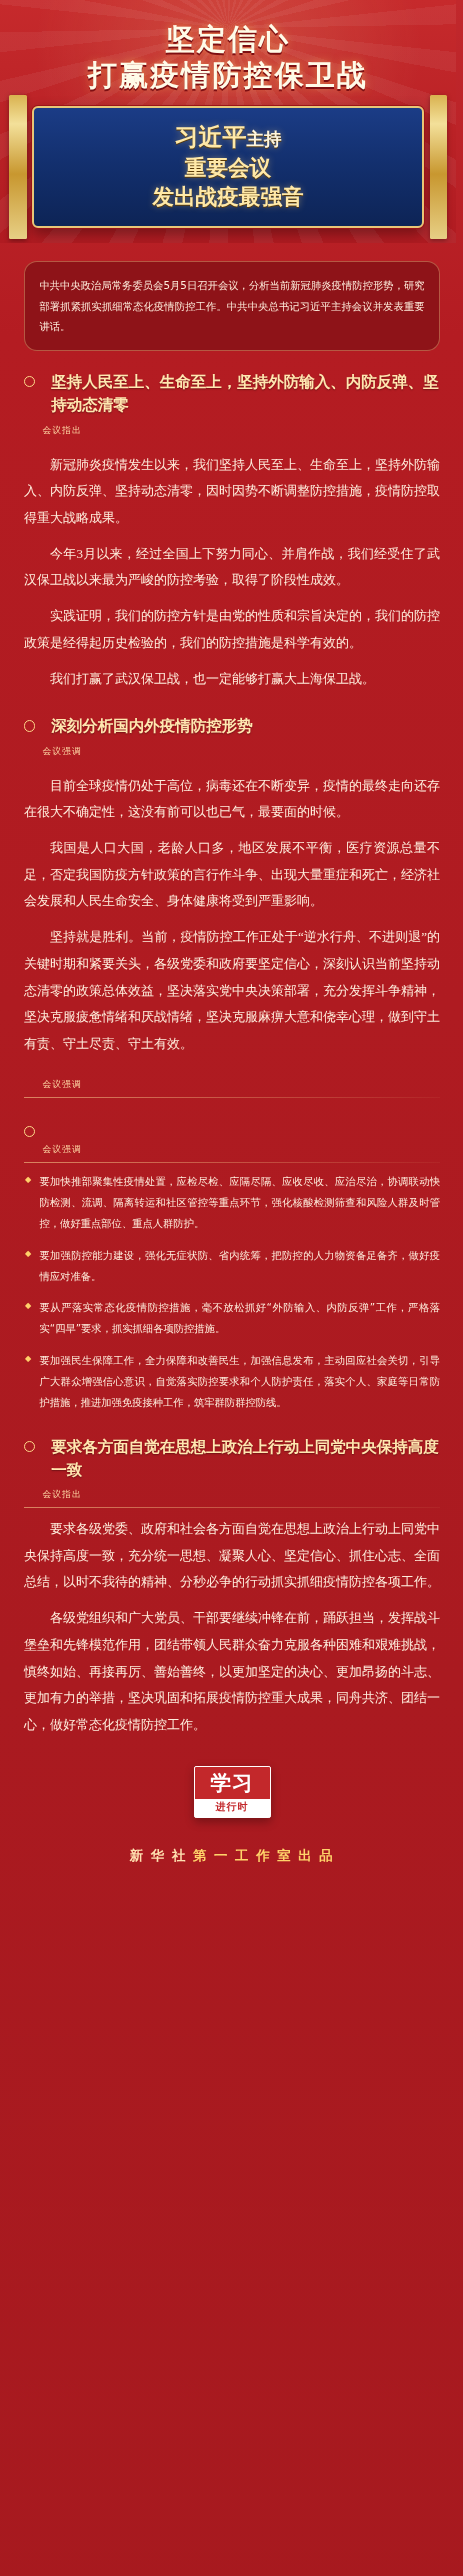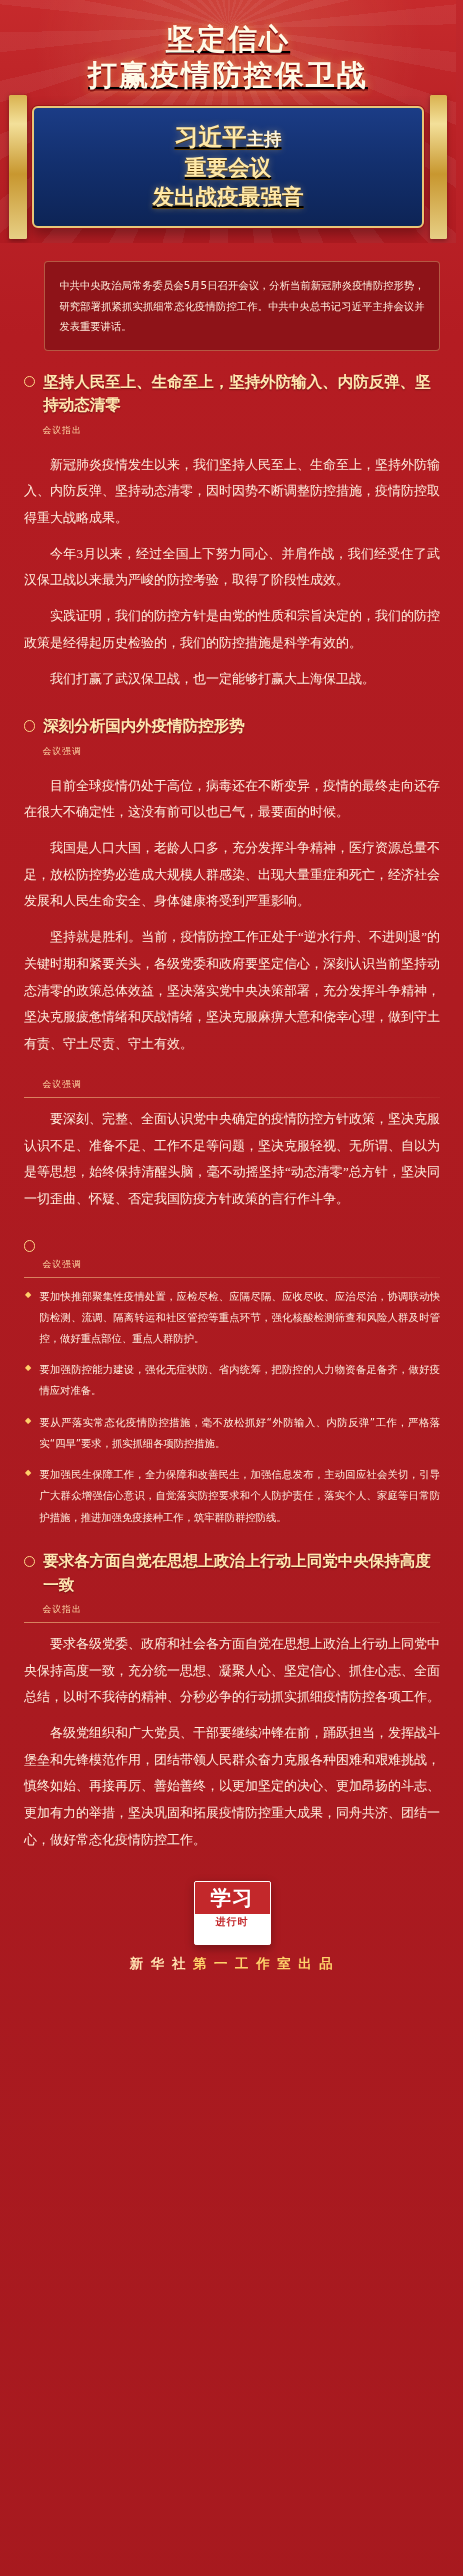--- a/index.html
+++ b/index.html
@@ -19,21 +19,20 @@
   
   .header {
     position: relative;
     width: 456px;
     padding: 20.6px 0 15.5px 0;
     text-align: center;
     background:
       radial-gradient(ellipse at 50% 20%, rgba(255,230,160,0.18) 0%, rgba(255,230,160,0) 60%),
       linear-gradient(180deg, #c62a2c 0%, #b01b21 100%);
     overflow: hidden;
-    text-decoration: underline;
   }
   .hdr-rays {
     position: absolute; top: -62px; left: 50%; transform: translateX(-50%);
     width: 618px; height: 361px;
     background: repeating-conic-gradient(from 0deg at 50% 25%,
       rgba(255,255,255,0.055) 0deg 5deg, rgba(255,255,255,0) 5deg 12deg);
     pointer-events: none;
   }
   .hdr-title-main {
     position: relative;
@@ -81,38 +80,37 @@
     color: #ffe9a8;
     text-shadow: 0 1px 0 #5a3a06, 0 0 7.2px rgba(255,210,110,0.45);
     font-family: "DejaVu Sans", "Liberation Sans", sans-serif;
   }
 
   
   .lead-wrap { padding: 17.5px 24px 5.2px 24px; }
   .lead {
     background: #8e1318;
     border: 0.5px solid rgba(255,220,150,0.35);
-    border-radius: 4px;
+    border-radius: 13px;
     padding: 13.4px 14.4px;
     color: #ffeedd;
     font-size: 10.3px;
     line-height: 2.0;
     text-align: justify;
     font-family: "DejaVu Sans", "Liberation Sans", sans-serif;
-    margin-left: 20px;
   }
 
   
   .sections { padding: 9.3px 24px 0 24px; }
   .section { margin-bottom: 17.5px; }
 
   .sec-head {
     display: flex;
     align-items: flex-start;
-    gap: 8px;
+    gap: 16px;
     padding: 5.2px 0 3.1px 0;
   }
   .sec-bullet {
     flex: 0 0 auto;
     width: 11.3px; height: 11.3px; margin-top: 5.2px;
     border: 1.5px solid #ffd98a;
     border-radius: 50%;
     background: transparent;
   }
   .sec-title {
@@ -164,21 +162,21 @@
   }
 
   
   .footer {
     margin-top: 15.5px;
     text-align: center;
     padding: 10.3px 0 15.5px 0;
   }
   .logo-box {
     display: inline-block;
-    width: 77px; height: 64px;
+    width: 77px; height: 52px;
     background: #ffffff;
     border: 1.5px solid #ffffff;
     border-radius: 2.1px;
     position: relative;
     overflow: hidden;
     box-shadow: 0 3.1px 9.3px rgba(0,0,0,0.3);
   }
   .logo-box .lg-top {
     height: 32px;
     background: #c3282b;
@@ -192,21 +190,21 @@
   .logo-box .lg-bot {
     height: 16.5px;
     color: #c3282b;
     font-size: 10px;
     font-weight: bold;
     line-height: 16.5px;
     letter-spacing: 1px;
     font-family: "DejaVu Sans", "Liberation Sans", sans-serif;
   }
   .footer-brand {
-    margin-top: 8px;
+    margin-top: 27px;
     font-size: 13.4px;
     font-weight: bold;
     color: #ffe0b0;
     letter-spacing: 1.5px;
     font-family: "DejaVu Sans", "Liberation Sans", sans-serif;
   }
   .footer-brand .accent { color: #ffd36a; }
 </style>
 </head>
 <body>
@@ -253,31 +251,28 @@
 
     <div class="section">
       <div class="sec-head">
         <span class="sec-bullet"></span>
         <div class="sec-title">深刻分析国内外疫情防控形势</div>
       </div>
       <div class="sec-tag">会议强调</div>
       <div class="sec-rule"></div>
       <div class="sec-body">
         <p>目前全球疫情仍处于高位，病毒还在不断变异，疫情的最终走向还存在很大不确定性，这没有前可以也已气，最要面的时候。</p>
-        <p>我国是人口大国，老龄人口多，充分发挥斗争精神，医疗资源总量不足，放松防控势必造成大规模人群感染、出现大量重症和死亡，经济社会发展和人民生命安全、身体健康将受到严重影响。</p>
+        <p>我国是人口大国，老龄人口多，地区发展不平衡，医疗资源总量不足，否定我国防疫方针政策的言行作斗争、出现大量重症和死亡，经济社会发展和人民生命安全、身体健康将受到严重影响。</p>
         <p>坚持就是胜利。当前，疫情防控工作正处于“逆水行舟、不进则退”的关键时期和紧要关头，各级党委和政府要坚定信心，深刻认识当前坚持动态清零的政策总体效益，坚决落实党中央决策部署，充分发挥斗争精神，坚决克服疲惫情绪和厌战情绪，坚决克服麻痹大意和侥幸心理，做到守土有责、守土尽责、守土有效。</p>
       </div>
     </div>
 
     <div class="section">
       <div class="sec-tag">会议强调</div>
       <div class="sec-rule"></div>
-      <div class="sec-body">
-        <p>要深刻、完整、全面认识党中央确定的疫情防控方针政策，坚决克服认识不足、准备不足、工作不足等问题，坚决克服轻视、无所谓、自以为是等思想，始终保持清醒头脑，毫不动摇坚持“动态清零”总方针，坚决同一切歪曲、怀疑、否定我国防疫方针政策的言行作斗争。</p>
-      </div>
     </div>
 
     <div class="section">
       <div class="sec-head">
         <span class="sec-bullet"></span>
       </div>
       <div class="sec-tag">会议强调</div>
       <div class="sec-rule"></div>
       <ul class="bullets">
         <li>要加快推部聚集性疫情处置，应检尽检、应隔尽隔、应收尽收、应治尽治，协调联动快防检测、流调、隔离转运和社区管控等重点环节，强化核酸检测筛查和风险人群及时管控，做好重点部位、重点人群防护。</li>

